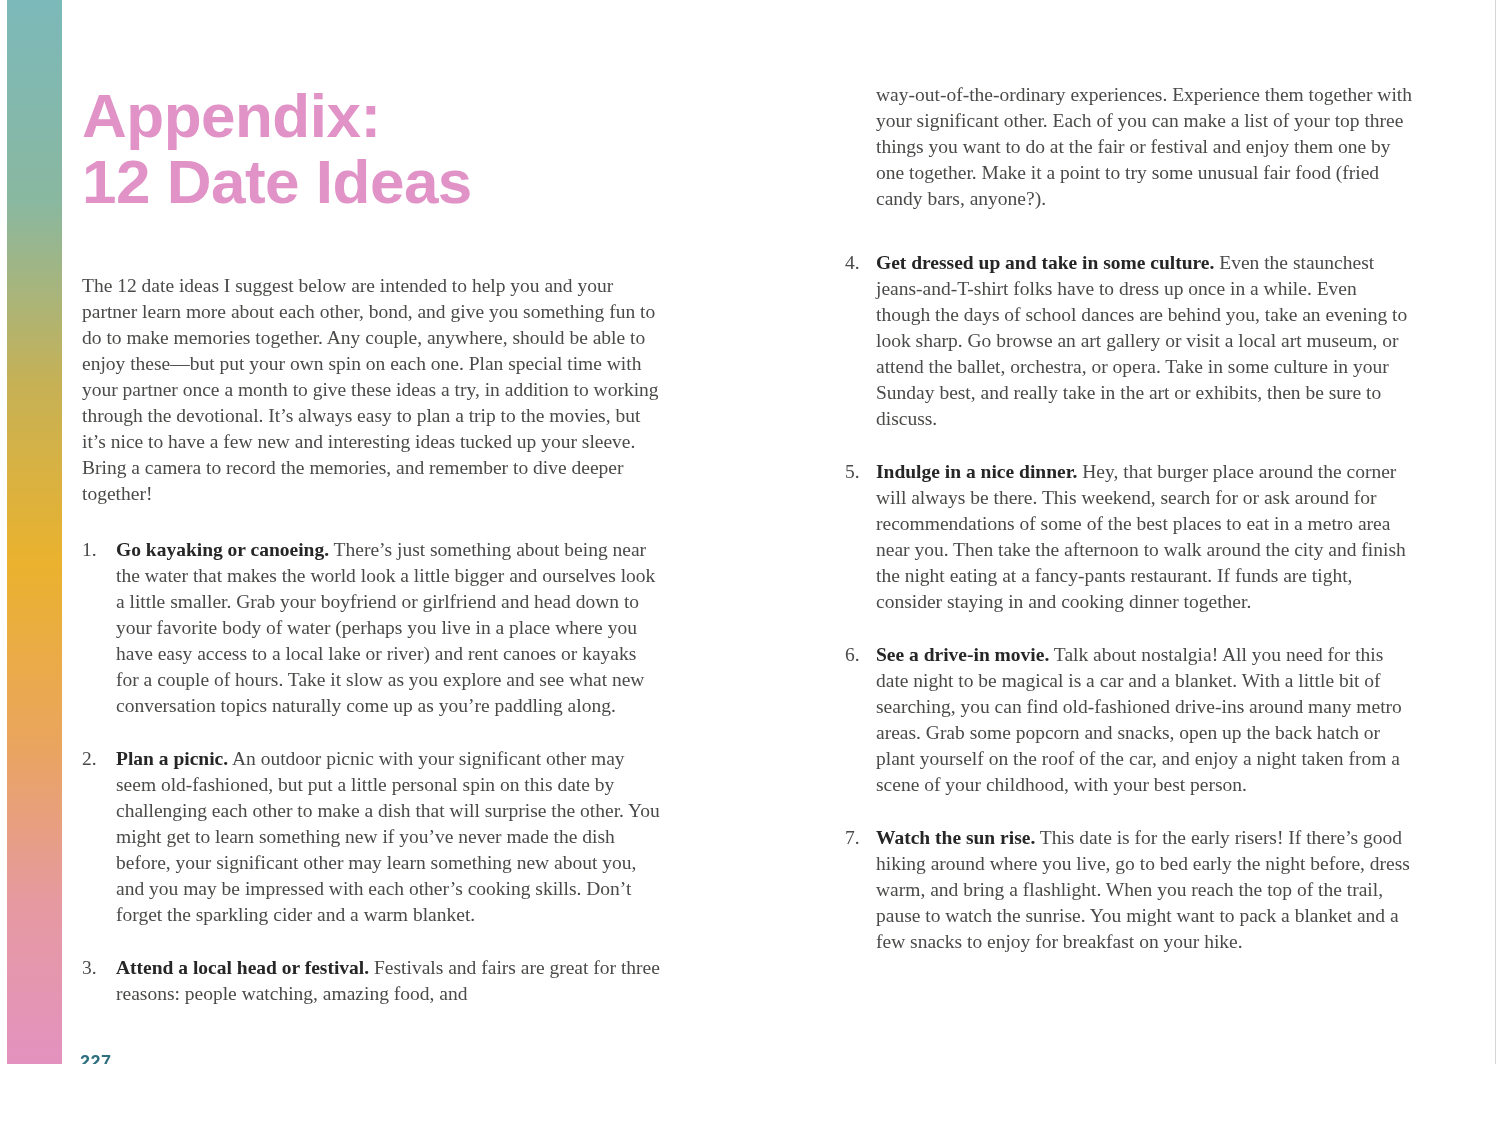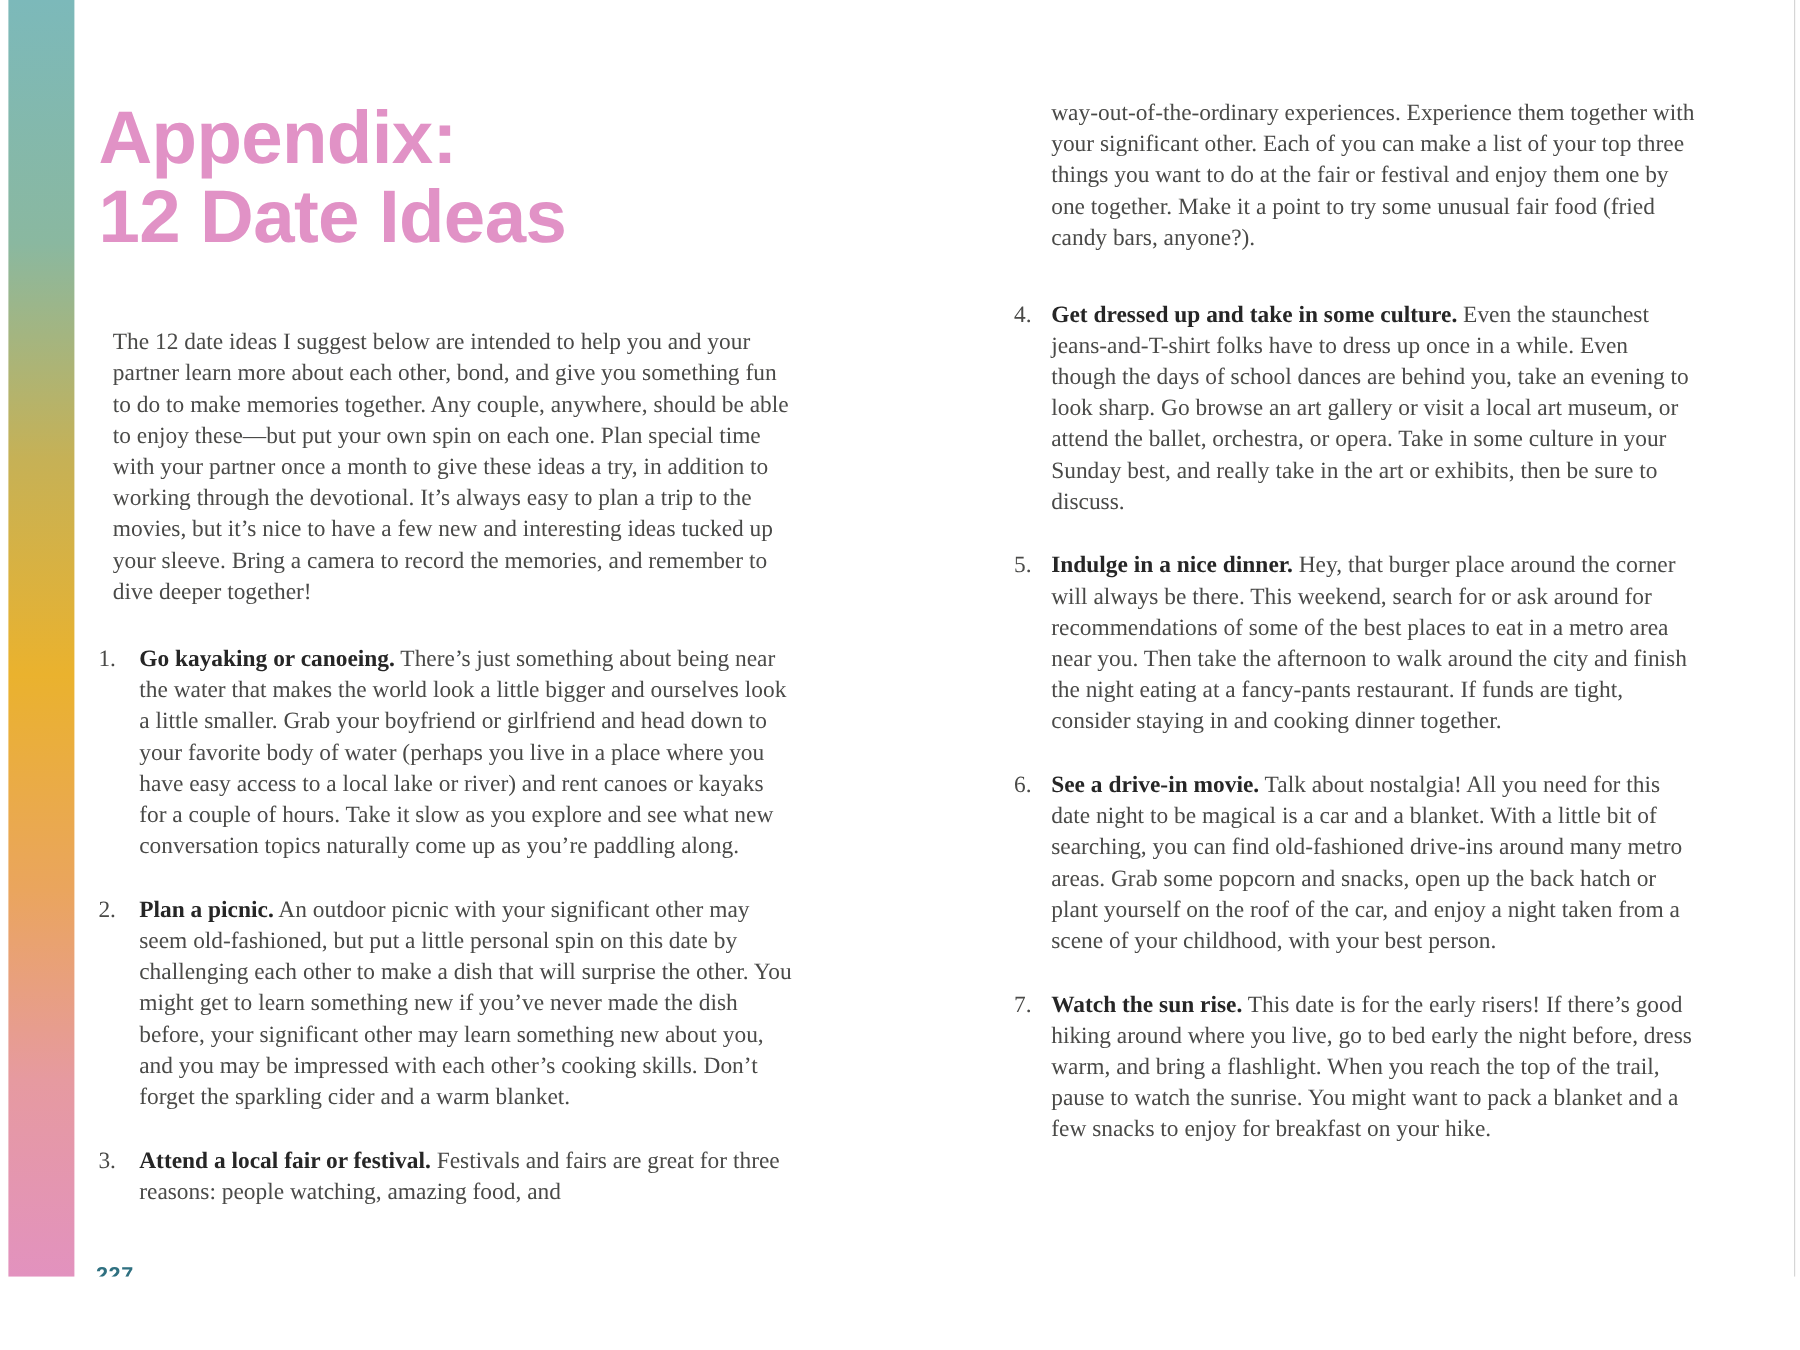--- a/index.html
+++ b/index.html
@@ -29,21 +29,21 @@
   h1.title {
     margin: 83px 0 0 0;
     font-family: "Liberation Sans", sans-serif;
     font-weight: bold;
     font-size: 62px;
     line-height: 66px;
     letter-spacing: -0.5px;
     color: var(--heading-pink, #e192c6);
   }
   .intro {
-    margin: 58px 0 0 12px;
+    margin: 58px 0 0 0;
     font-size: 19.5px;
     line-height: 26px;
     color: var(--body-gray, #4a4a48);
   }
   ol.date-list {
     list-style: none;
     margin: 30px 0 0 0;
     padding: 0;
   }
   .page-right ol.date-list { margin-top: 38px; }
@@ -110,21 +110,21 @@
 
   <div class="gradient-strip" id="gradient-strip" style="background: linear-gradient(rgb(124, 185, 186) 0%, rgb(138, 184, 160) 18%, rgb(198, 177, 86) 34%, rgb(234, 178, 46) 50%, rgb(234, 165, 94) 66%, rgb(230, 154, 160) 80%, rgb(225, 143, 202) 100%);"></div>
   <div class="page-edge"></div>
 
   <div class="page page-left">
     <h1 class="title"><span>Appendix:</span><br><span>12 Date Ideas</span></h1>
     <p class="intro">The 12 date ideas I suggest below are intended to help you and your partner learn more about each other, bond, and give you something fun to do to make memories together. Any couple, anywhere, should be able to enjoy these—but put your own spin on each one. Plan special time with your partner once a month to give these ideas a try, in addition to working through the devotional. It’s always easy to plan a trip to the movies, but it’s nice to have a few new and interesting ideas tucked up your sleeve. Bring a camera to record the memories, and remember to dive deeper together!</p>
     <ol class="date-list" id="left-list">
         <li class="date-item"><span class="num">1.</span><strong>Go kayaking or canoeing.</strong><span> There’s just something about being near the water that makes the world look a little bigger and ourselves look a little smaller. Grab your boyfriend or girlfriend and head down to your favorite body of water (perhaps you live in a place where you have easy access to a local lake or river) and rent canoes or kayaks for a couple of hours. Take it slow as you explore and see what new conversation topics naturally come up as you’re paddling along.</span></li>
         <li class="date-item"><span class="num">2.</span><strong>Plan a picnic.</strong><span> An outdoor picnic with your significant other may seem old-fashioned, but put a little personal spin on this date by challenging each other to make a dish that will surprise the other. You might get to learn something new if you’ve never made the dish before, your significant other may learn something new about you, and you may be impressed with each other’s cooking skills. Don’t forget the sparkling cider and a warm blanket.</span></li>
-        <li class="date-item"><span class="num">3.</span><strong>Attend a local fair or festival.</strong><span> Festivals and fairs are great for three reasons: people watching, amazing food, and</span></li>
+        <li class="date-item"><span class="num">3.</span><strong>Attend a local head or festival.</strong><span> Festivals and fairs are great for three reasons: people watching, amazing food, and</span></li>
       </ol>
   </div>
 
   <div class="page page-right">
     <p class="continuation">way-out-of-the-ordinary experiences. Experience them together with your significant other. Each of you can make a list of your top three things you want to do at the fair or festival and enjoy them one by one together. Make it a point to try some unusual fair food (fried candy bars, anyone?).</p>
     <ol class="date-list" id="right-list">
         <li class="date-item"><span class="num">4.</span><strong>Get dressed up and take in some culture.</strong><span> Even the staunchest jeans-and-T-shirt folks have to dress up once in a while. Even though the days of school dances are behind you, take an evening to look sharp. Go browse an art gallery or visit a local art museum, or attend the ballet, orchestra, or opera. Take in some culture in your Sunday best, and really take in the art or exhibits, then be sure to discuss.</span></li>
         <li class="date-item"><span class="num">5.</span><strong>Indulge in a nice dinner.</strong><span> Hey, that burger place around the corner will always be there. This weekend, search for or ask around for recommendations of some of the best places to eat in a metro area near you. Then take the afternoon to walk around the city and finish the night eating at a fancy-pants restaurant. If funds are tight, consider staying in and cooking dinner together.</span></li>
         <li class="date-item"><span class="num">6.</span><strong>See a drive-in movie.</strong><span> Talk about nostalgia! All you need for this date night to be magical is a car and a blanket. With a little bit of searching, you can find old-fashioned drive-ins around many metro areas. Grab some popcorn and snacks, open up the back hatch or plant yourself on the roof of the car, and enjoy a night taken from a scene of your childhood, with your best person.</span></li>
         <li class="date-item"><span class="num">7.</span><strong>Watch the sun rise.</strong><span> This date is for the early risers! If there’s good hiking around where you live, go to bed early the night before, dress warm, and bring a flashlight. When you reach the top of the trail, pause to watch the sunrise. You might want to pack a blanket and a few snacks to enjoy for breakfast on your hike.</span></li>

